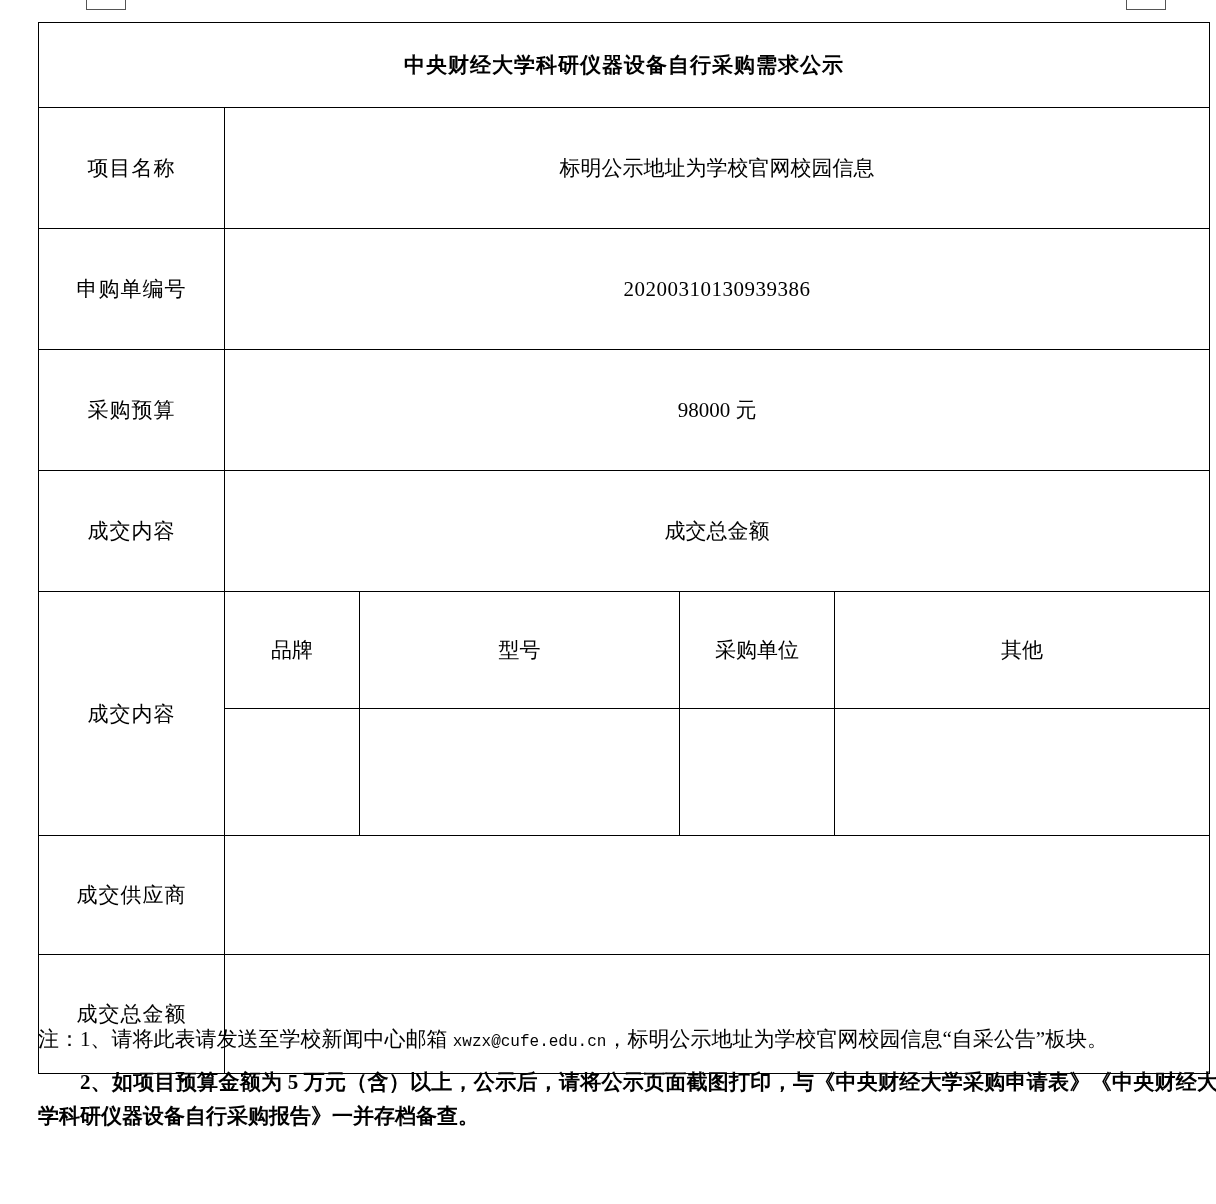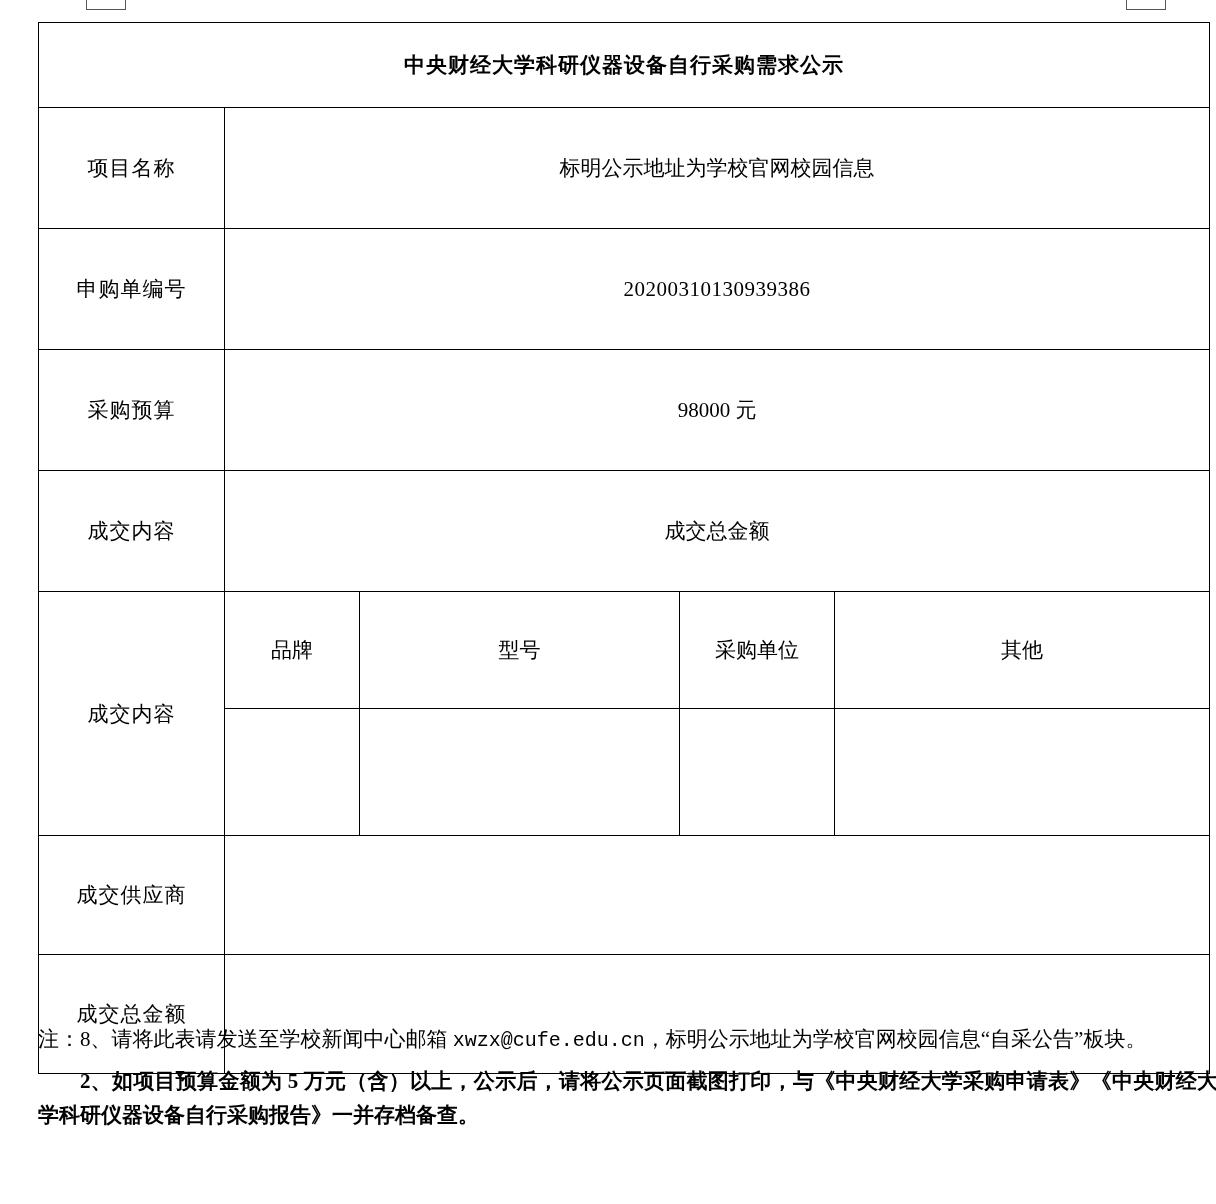--- a/index.html
+++ b/index.html
@@ -97,21 +97,21 @@
     font-size: 21px;
     line-height: 34px;
   }
   .notes p {
     margin: 0 0 6px 0;
     text-align: justify;
   }
   .notes .indent { text-indent: 42px; font-weight: bold; }
   .mono-mail {
     font-family: "Liberation Mono", "DejaVu Sans Mono", monospace;
-    font-size: 20px;
+    font-size: 16px;
   }
 </style>
 </head>
 <body>
 
 <div class="page">
 
   <div class="crop-mark left"></div>
   <div class="crop-mark right"></div>
 
@@ -168,17 +168,17 @@
       </tr>
 
       <tr>
         <td class="label-cell label-bold row-med">成交总金额</td>
         <td colspan="4"></td>
       </tr>
     </tbody>
   </table>
 
   <div class="notes">
-    <p><span>注：8、请将此表请发送至学校新闻中心邮箱 </span><span class="mono-mail">xwzx@cufe.edu.cn</span><span>，标明公示地址为学校官网校园信息“自采公告”板块。</span></p>
+    <p><span>注：1、请将此表请发送至学校新闻中心邮箱 </span><span class="mono-mail">xwzx@cufe.edu.cn</span><span>，标明公示地址为学校官网校园信息“自采公告”板块。</span></p>
     <p class="indent">2、如项目预算金额为 5 万元（含）以上，公示后，请将公示页面截图打印，与《中央财经大学采购申请表》《中央财经大学科研仪器设备自行采购报告》一并存档备查。</p>
   </div>
 
 </div>
 
 </body></html>

